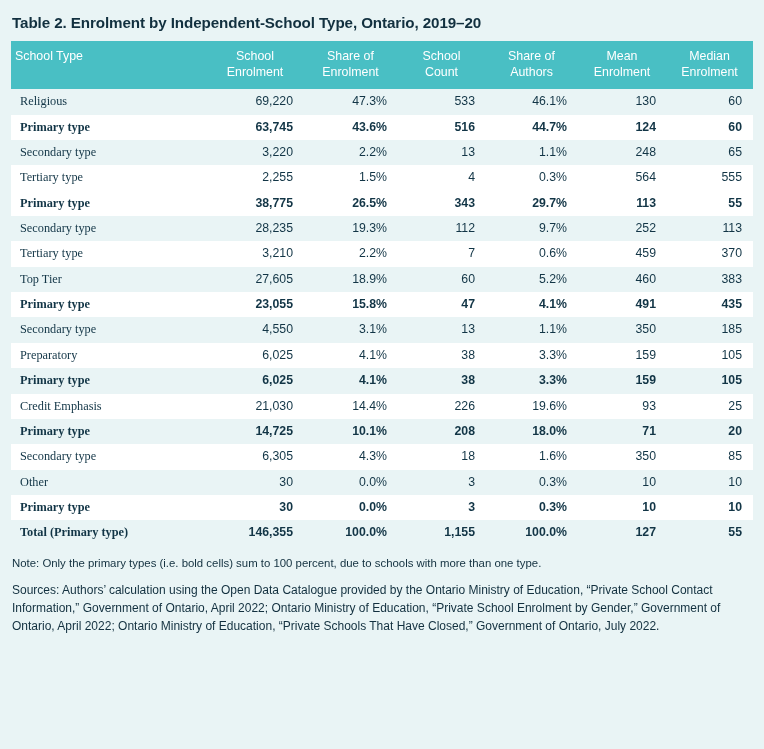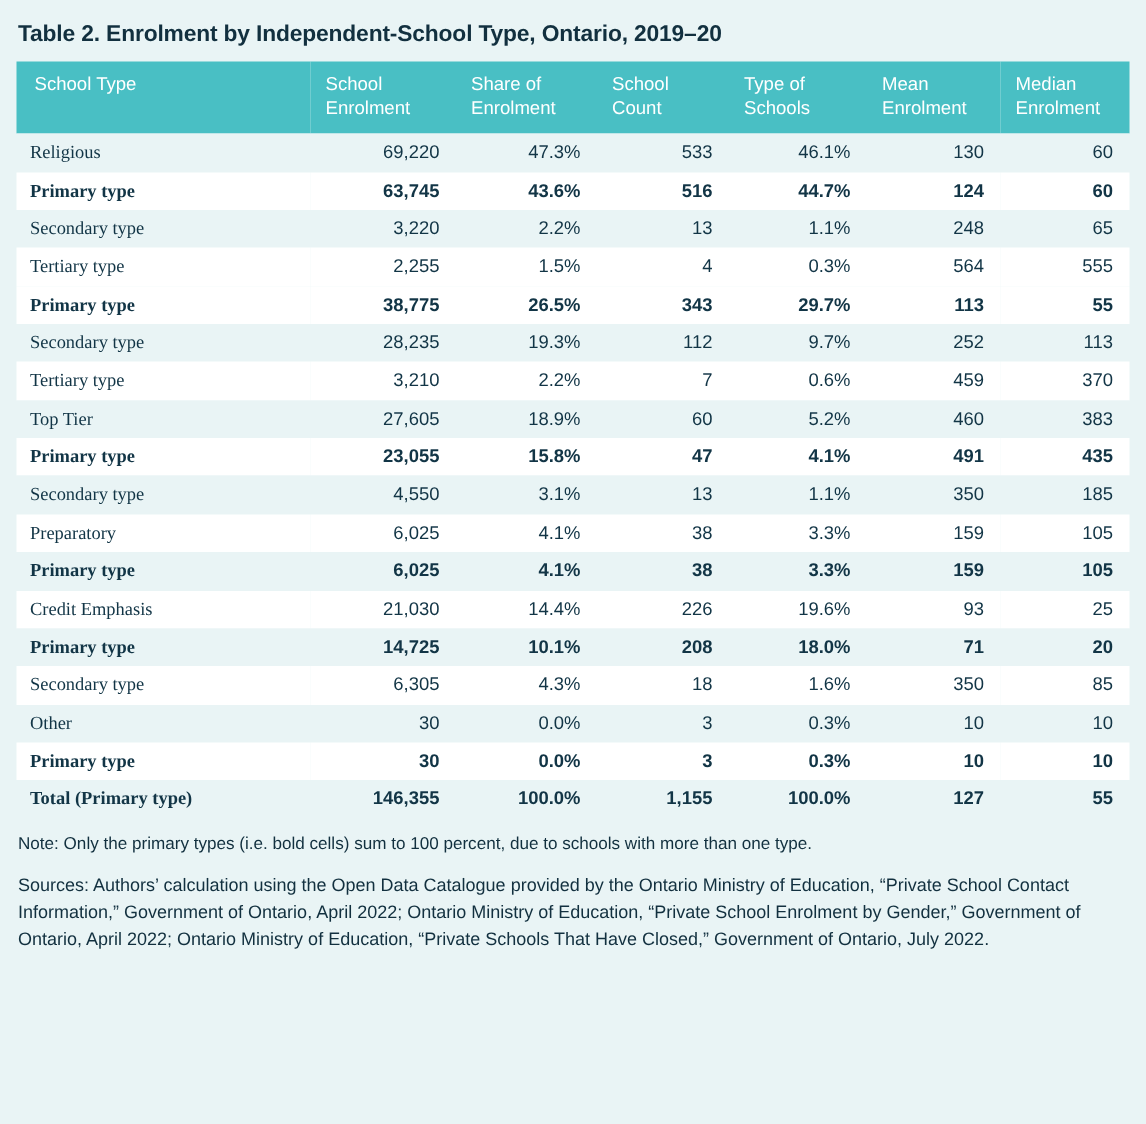--- a/index.html
+++ b/index.html
@@ -47,24 +47,24 @@
     color: #ffffff;
     font-size: 12.4px;
     font-weight: normal;
     padding: 7px 10px 9px 10px;
     vertical-align: top;
     line-height: 1.3;
     border: none;
   }
   table.data thead th.left {
     text-align: left;
-    padding-left: 12px;
+    padding-left: 4px;
   }
   table.data thead th.right {
-    text-align: left;
+    text-align: center;
     padding-right: 11px;
   }
   table.data tbody td {
     font-size: 12.3px;
     padding: 5px 10px 5px 10px;
     line-height: 1.25;
     color: #123546;
     border: none;
   }
   table.data tbody td.label {
@@ -129,21 +129,21 @@
         <col class="c4">
         <col class="c5">
         <col class="c6">
     </colgroup>
     <thead>
       <tr>
         <th class="left">School Type</th>
         <th class="right">School Enrolment</th>
         <th class="right">Share of Enrolment</th>
         <th class="right">School Count</th>
-        <th class="right">Type of Schools</th>
+        <th class="right">Share of Authors</th>
         <th class="right">Mean Enrolment</th>
         <th class="right">Median Enrolment</th>
       </tr>
     </thead>
     <tbody id="tbody">
         <tr class="plain">
           <td class="label">Religious</td>
           <td class="num">69,220</td>
           <td class="num">47.3%</td>
           <td class="num">533</td>

